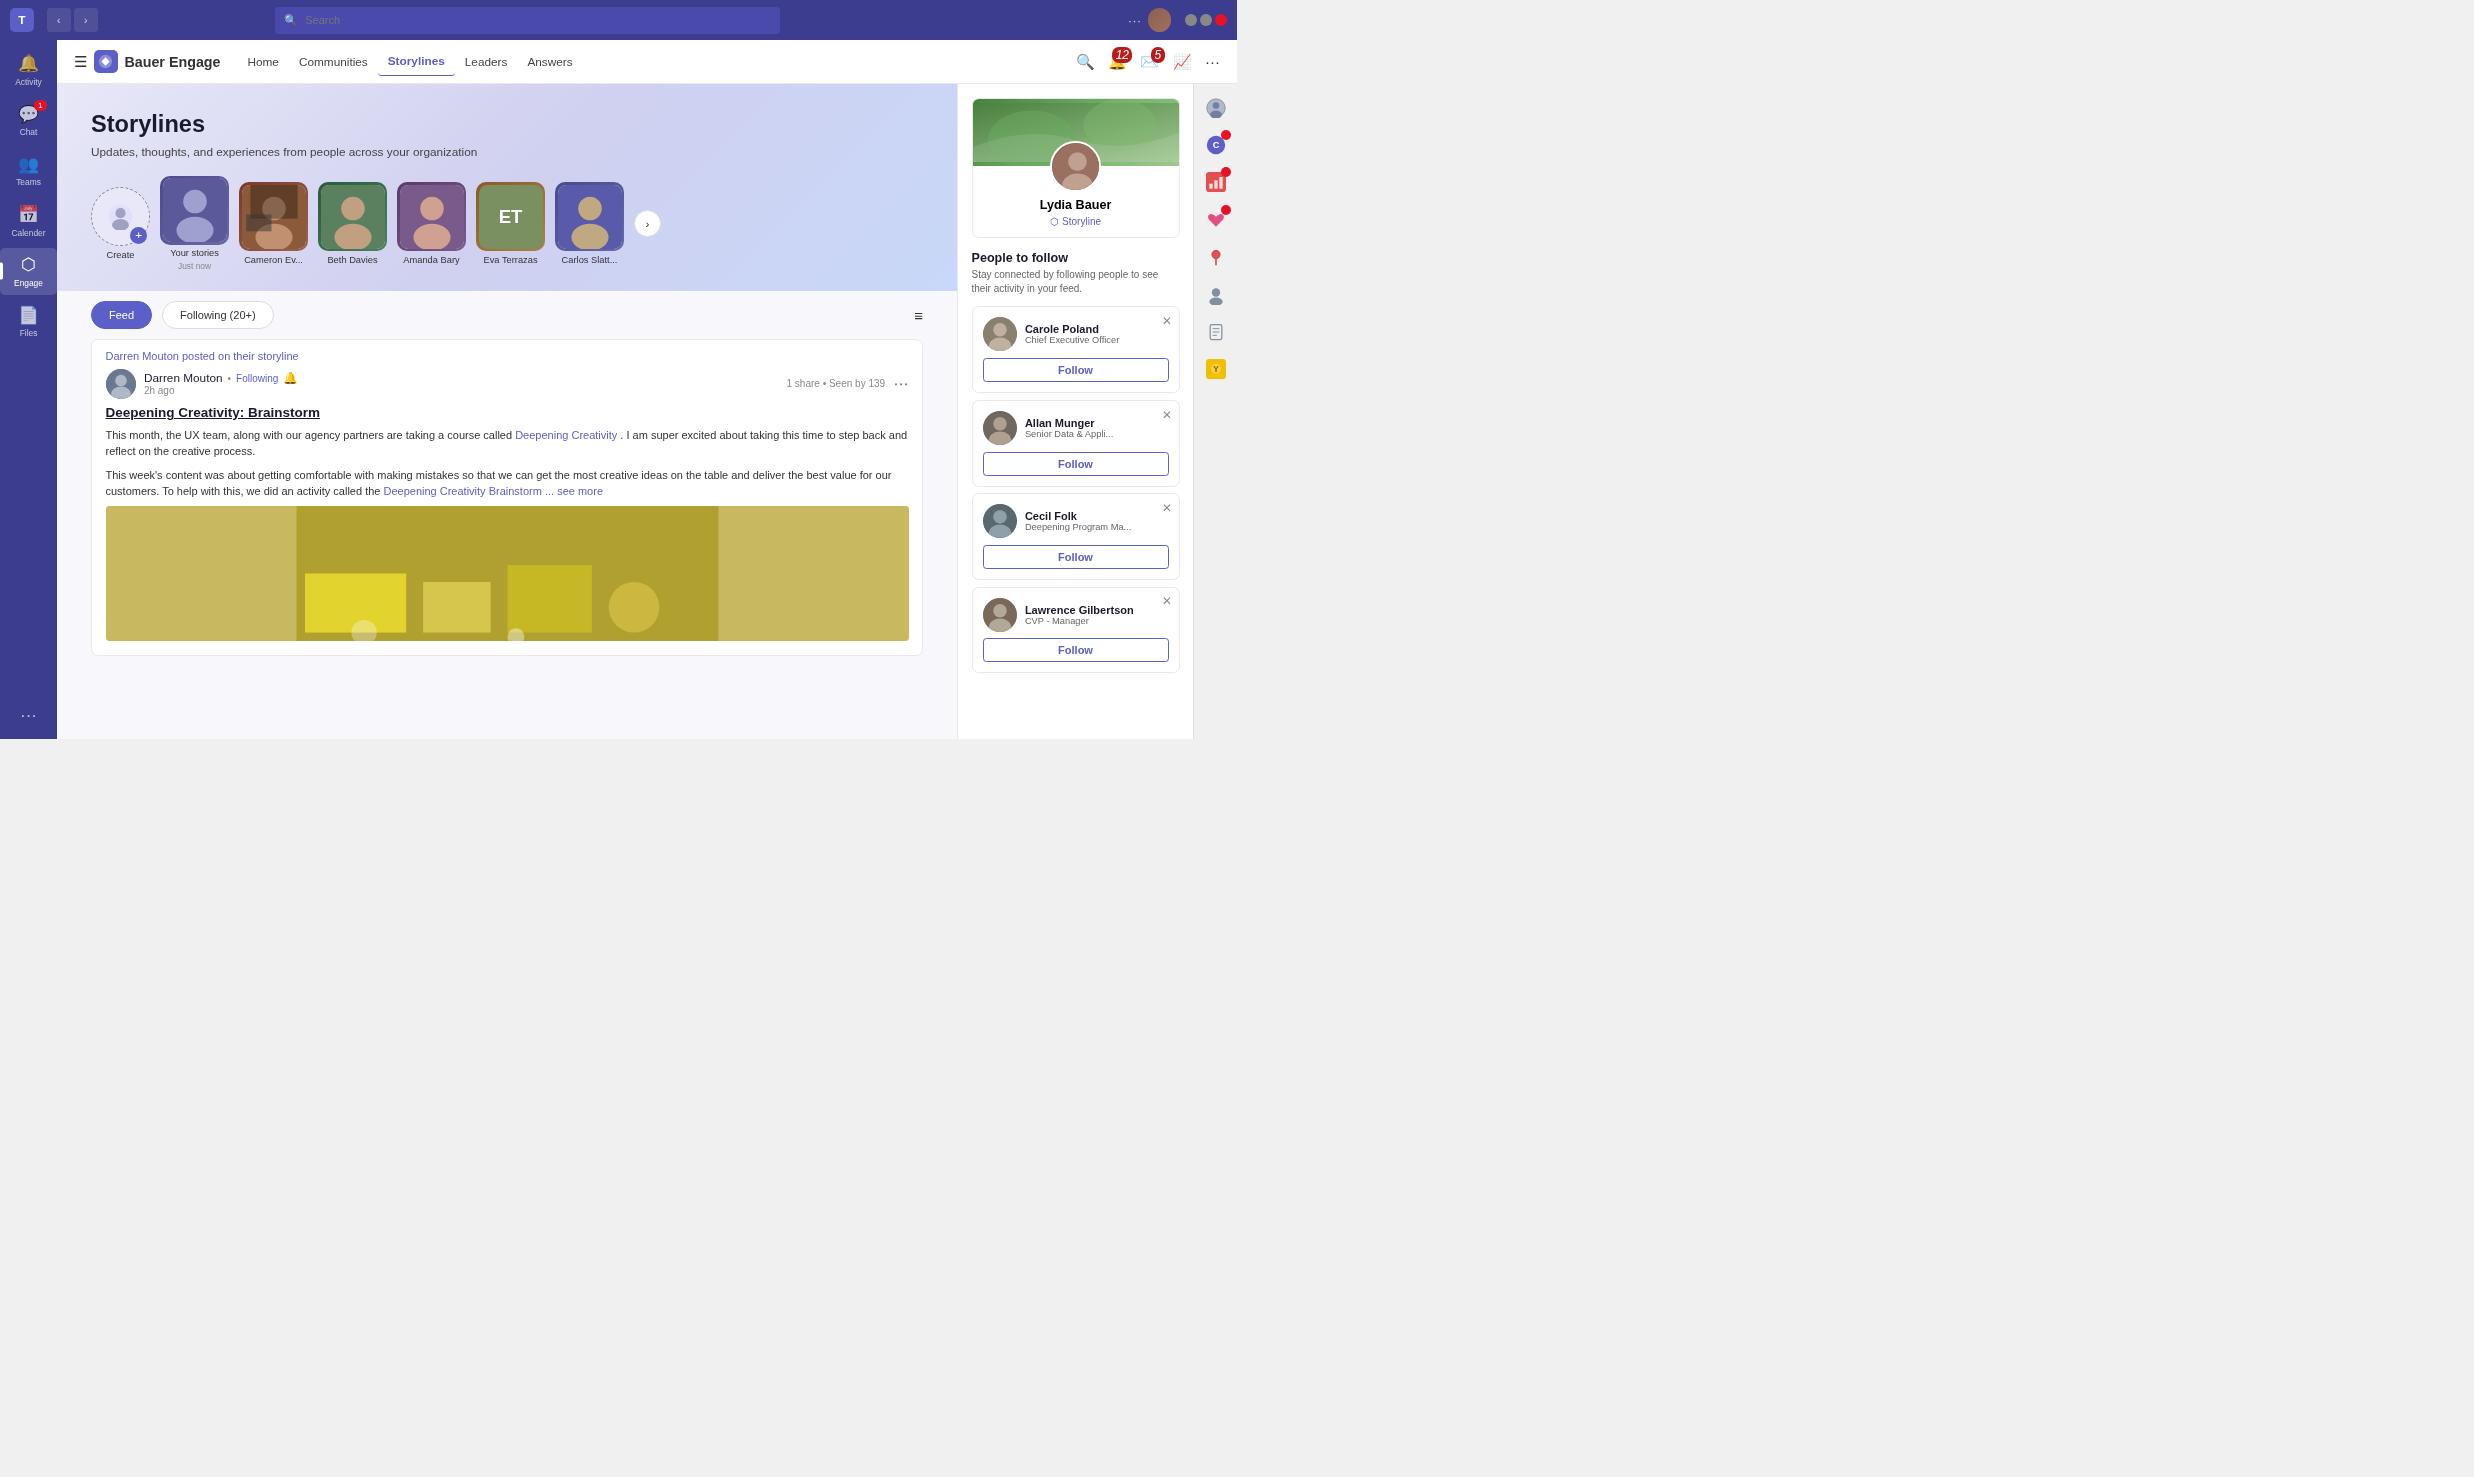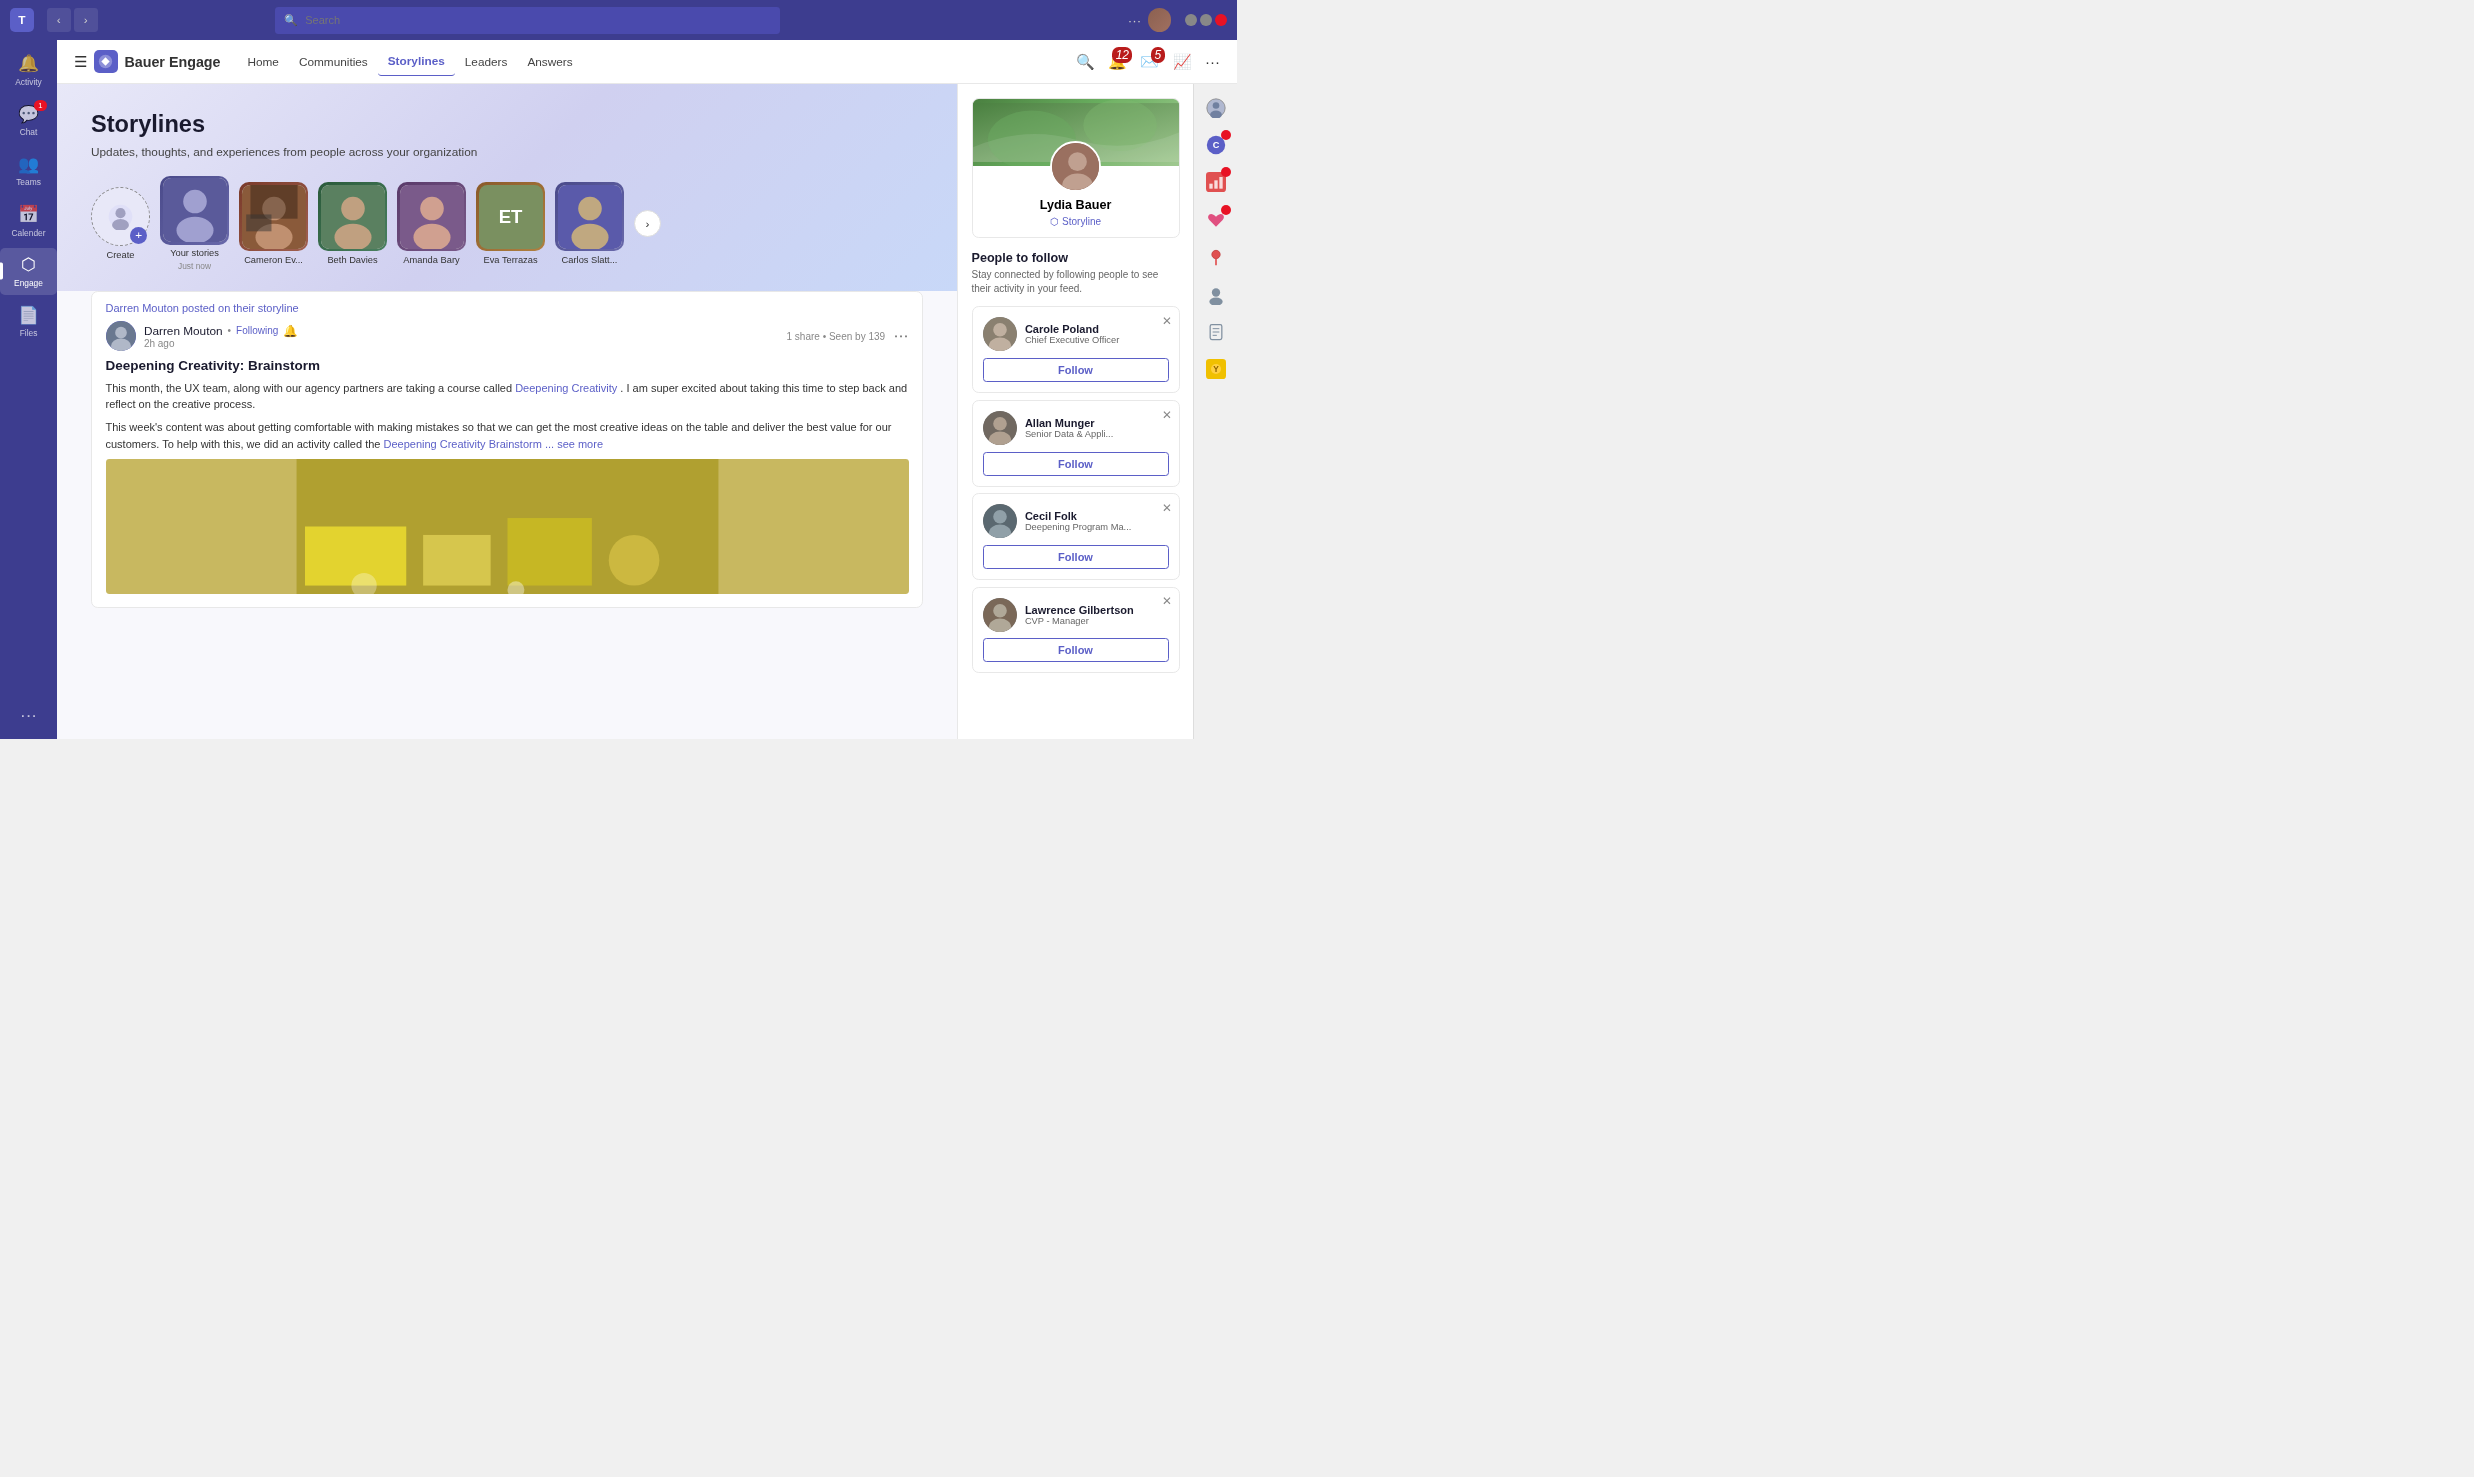--- a/index.html
+++ b/index.html
@@ -286,21 +286,21 @@
     .post-author { display: flex; align-items: center; gap: 8.4px; margin-bottom: 6.7px; }
     .post-avatar {
       width: 30px; height: 30px; border-radius: 50%;
       background: #5b5fc7; overflow: hidden;
     }
     .post-author-info { flex: 1; }
     .post-author-name { font-size: 11.8px; font-weight: 400; color: #1a1a2e; }
     .post-author-meta { font-size: 10px; color: #888; }
     .post-stats { font-size: 10px; color: #888; }
     .post-more { background: none; border: none; cursor: pointer; font-size: 15px; color: #666; }
-    .post-title { font-size: 13.5px; font-weight: 700; color: #1a1a2e; margin-bottom: 6.7px; }
+    .post-title { font-size: 13.5px; font-weight: 700; color: #1a1a2e; margin-bottom: 6.7px; text-decoration: underline; }
     .post-text { font-size: 11px; color: #333; line-height: 1.5; margin-bottom: 6.7px; }
     .post-link { color: #5b5fc7; text-decoration: none; }
     .post-image {
       width: 100%; height: 135px; background: #c8b860;
       border-radius: 3.4px; overflow: hidden;
       display: flex; align-items: center; justify-content: center;
     }
 
     
     .right-panel {
@@ -568,20 +568,25 @@
                   </svg>
                 </div>
               </div>
               <span class="story-label">Carlos Slatt...</span>
             </div>
 
             <button class="story-next-btn">›</button>
           </div>
         </div>
 
+        <div class="feed-tabs">
+          <button class="tab-btn active">Feed</button>
+          <button class="tab-btn">Following (20+)</button>
+          <button class="filter-btn">≡</button>
+        </div>
 
         <div class="post-container">
           <div class="post">
             <div class="post-header-line">
               <span>Darren Mouton posted on their storyline</span>
             </div>
             <div class="post-body">
               <div class="post-author">
                 <div class="post-avatar">
                   <svg width="30" height="30" viewBox="0 0 36 36">

